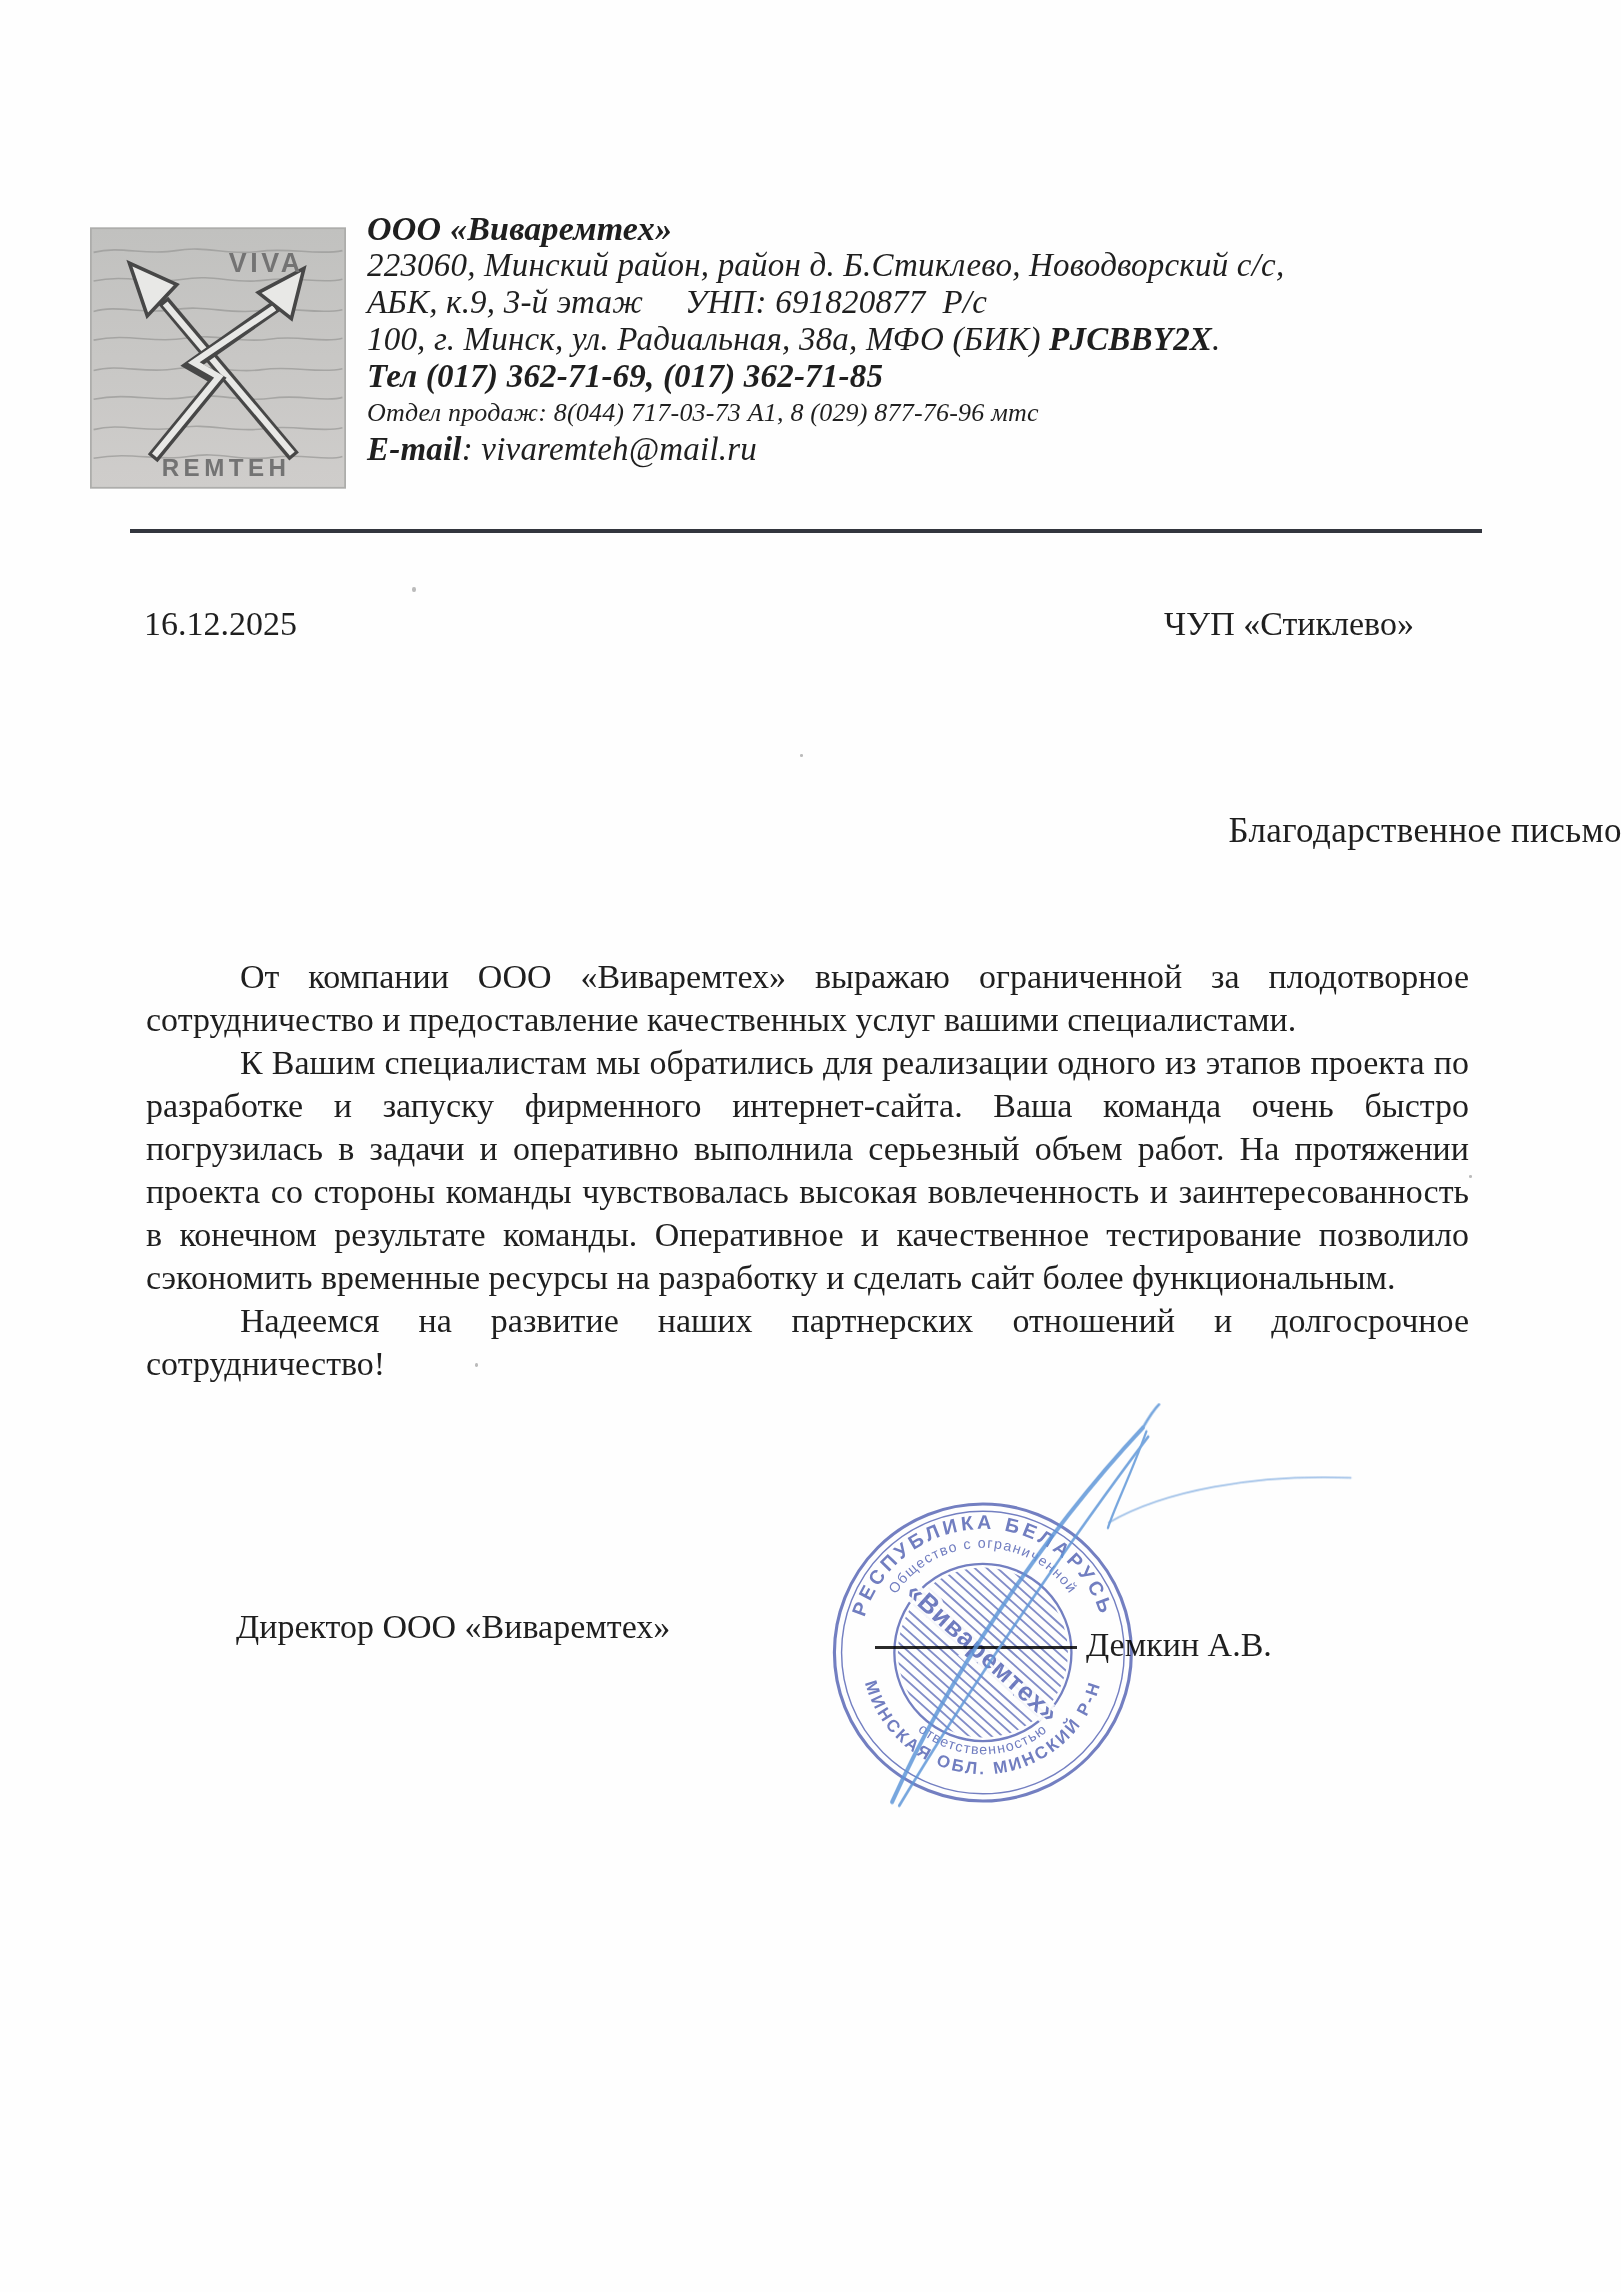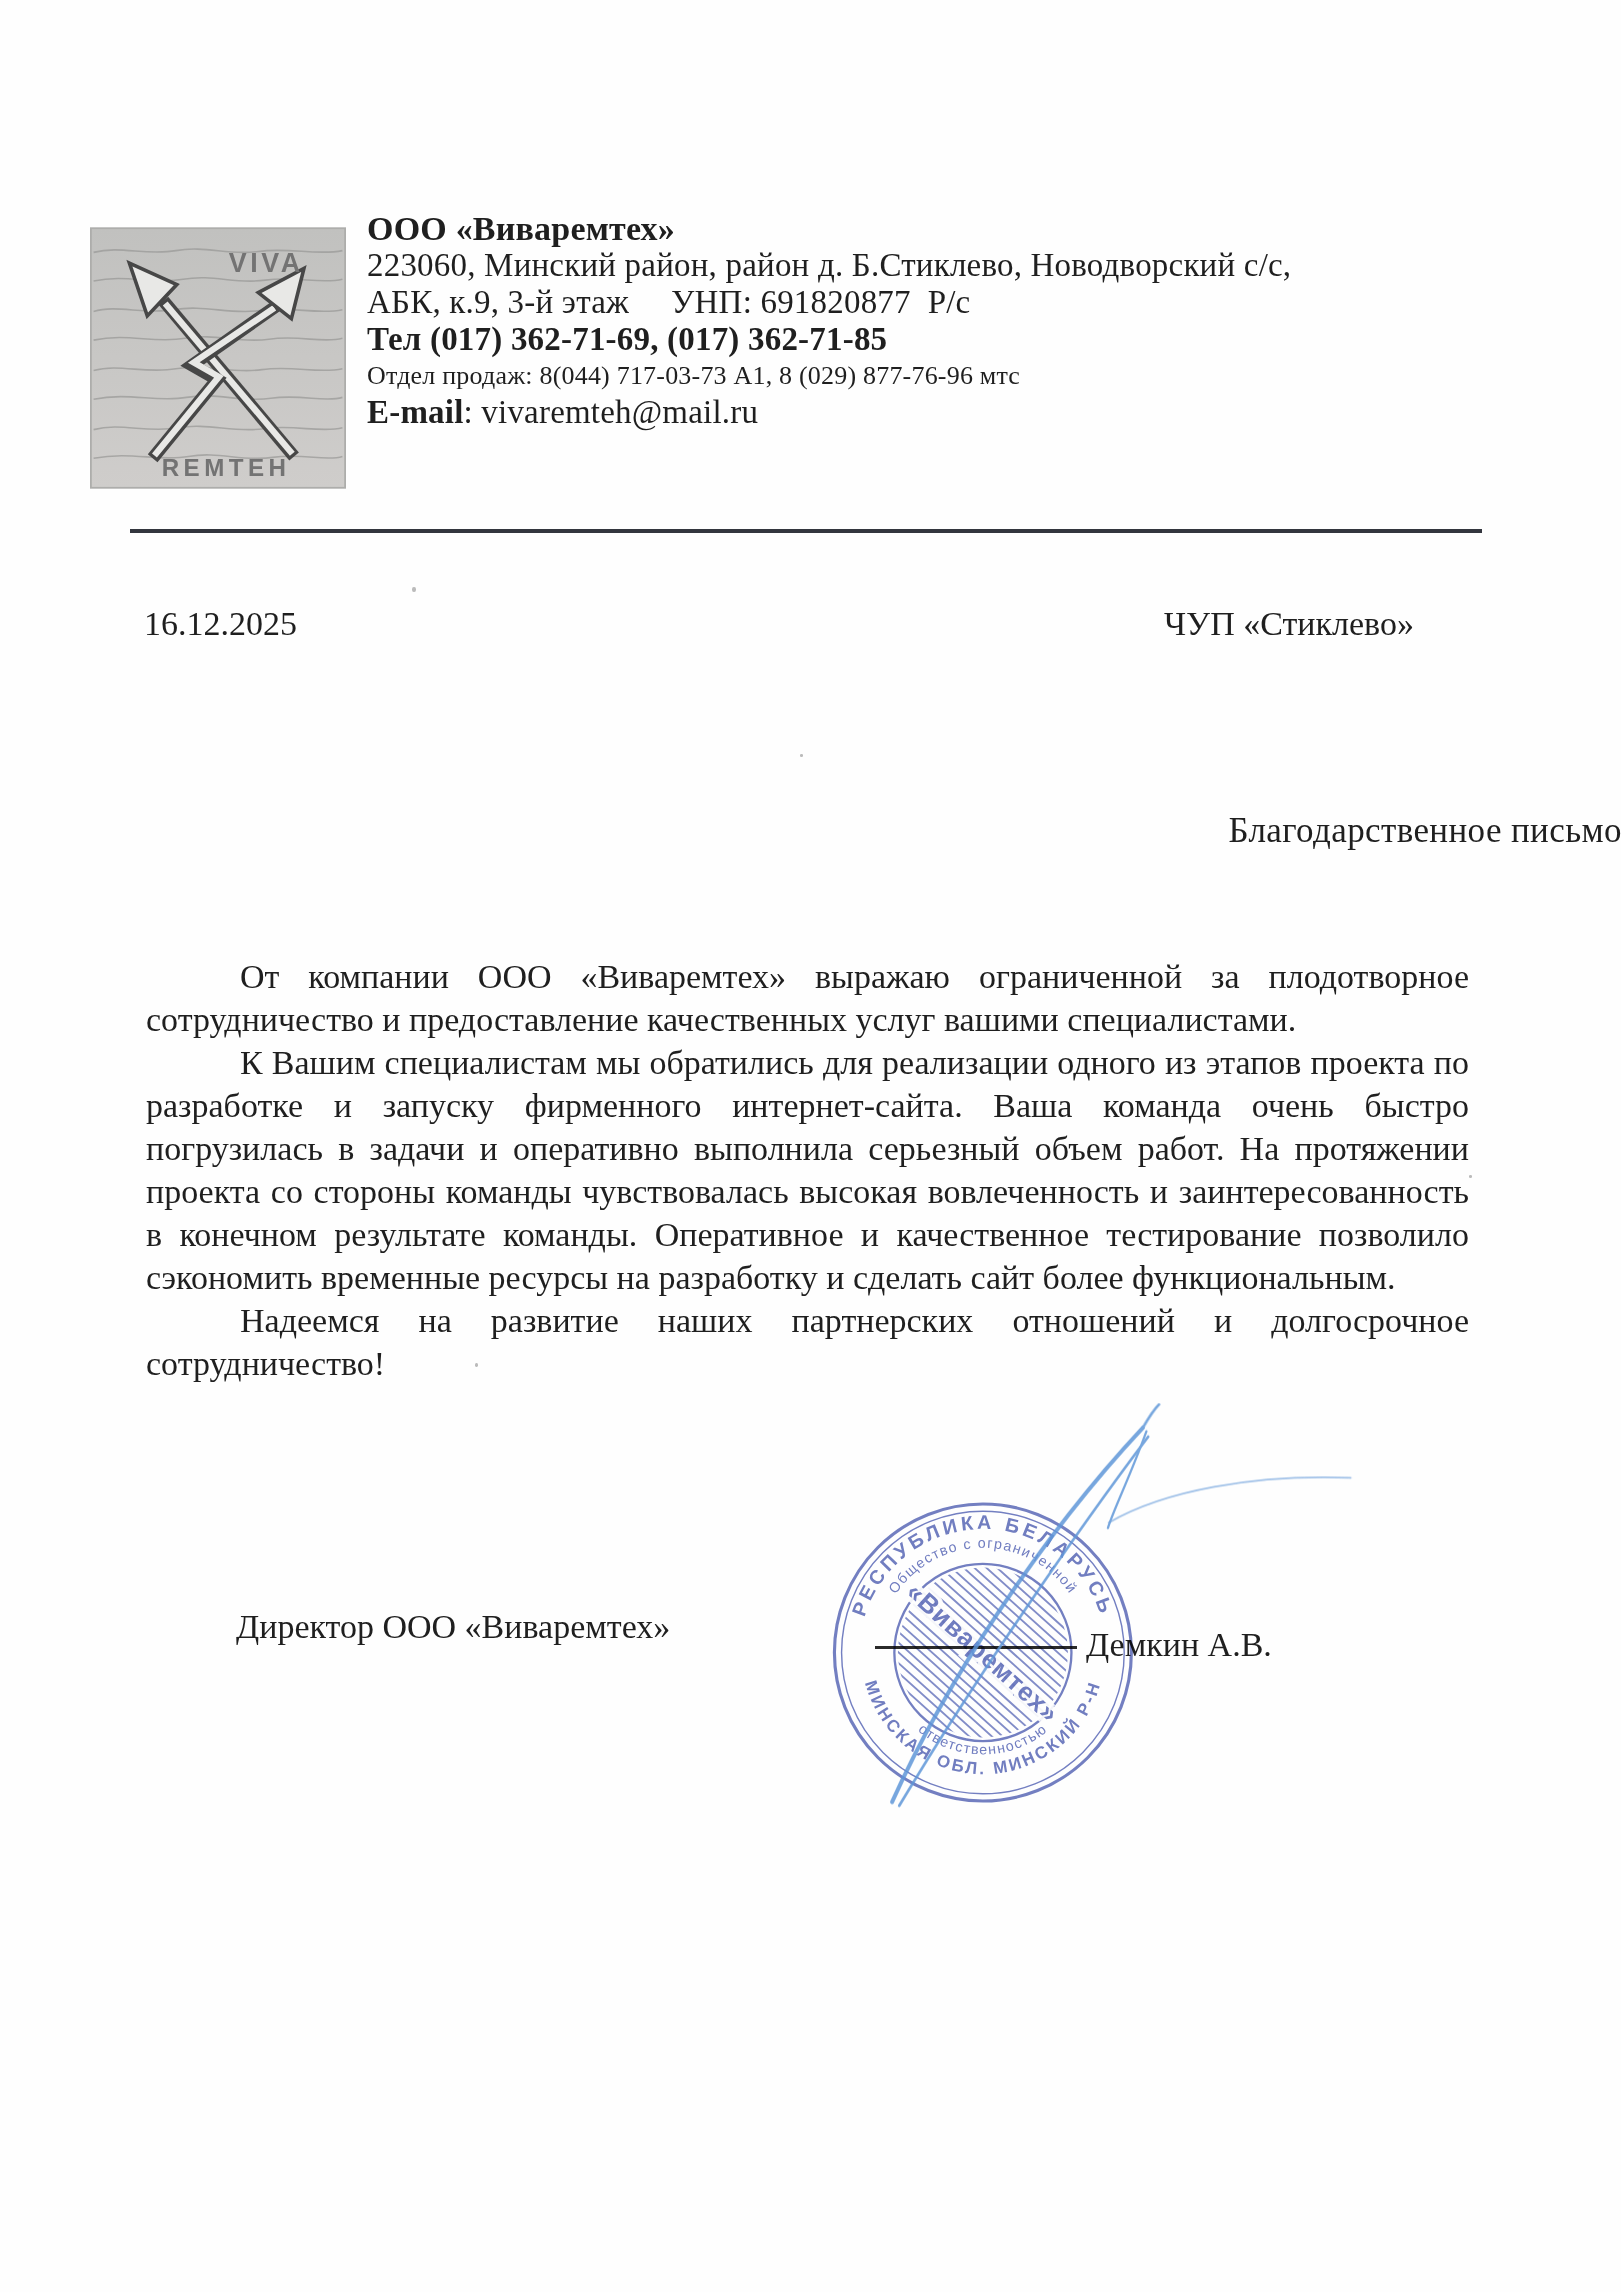--- a/index.html
+++ b/index.html
@@ -3,21 +3,21 @@
 <meta charset="utf-8">
 <style>
   html,body{margin:0;padding:0;background:#ffffff;}
   .page{
     position:relative;width:1622px;height:2293px;background:#fefefe;
     overflow:hidden;font-family:"Liberation Serif",serif;color:#1f1f1f;
   }
   
   .logo{position:absolute;left:90px;top:227px;}
   
-  .header{position:absolute;left:367px;top:210px;width:1137px;}
+  .header{position:absolute;left:367px;top:210px;width:1137px;font-style:italic;}
   .h-line{font-size:33px;line-height:37px;letter-spacing:0.2px;white-space:pre-wrap;}
   .h-line b{font-weight:bold;}
   .company{font-size:34px;font-weight:bold;}
   .small{font-size:26px;line-height:36px;}
   .gap{margin-left:42px;}
   .rule{position:absolute;left:130px;top:529px;width:1352px;height:3.6px;background:#33363e;}
   
   .date{position:absolute;left:144px;top:605px;font-size:34px;}
   .recipient{position:absolute;left:1164px;top:605px;font-size:34px;}
   
@@ -75,20 +75,21 @@
       <polygon points="239,46 225,102 188,73" fill="#e8e8e6" stroke="#474747" stroke-width="4"></polygon>
     </g>
     <text x="197" y="50" text-anchor="middle" font-family="Liberation Sans, sans-serif" font-size="30" letter-spacing="4" fill="#737373" font-weight="600">VIVA</text>
     <text x="152" y="278" text-anchor="middle" font-family="Liberation Sans, sans-serif" font-size="27" letter-spacing="5" fill="#737373" font-weight="600">REMTEH</text>
   </svg>
 
   <div class="header">
     <div class="h-line company">ООО «Виваремтех»</div>
     <div class="h-line">223060, Минский район, район д. Б.Стиклево, Новодворский с/с,</div>
     <div class="h-line"><span>АБК, к.9, 3-й этаж</span><span class="gap">УНП: 691820877  Р/с</span></div>
+    <div class="h-line"><span>100, г. Минск, ул. Радиальная, 38а, МФО (БИК) </span><b>PJCBBY2X</b><span>.</span></div>
     <div class="h-line"><b>Тел (017) 362-71-69, (017) 362-71-85</b></div>
     <div class="h-line small">Отдел продаж: 8(044) 717-03-73 А1, 8 (029) 877-76-96 мтс</div>
     <div class="h-line"><b>E-mail</b><span>: vivaremteh@mail.ru</span></div>
   </div>
 
   <div class="rule"></div>
 
   <div class="date">16.12.2025</div>
   <div class="recipient">ЧУП «Стиклево»</div>
 

